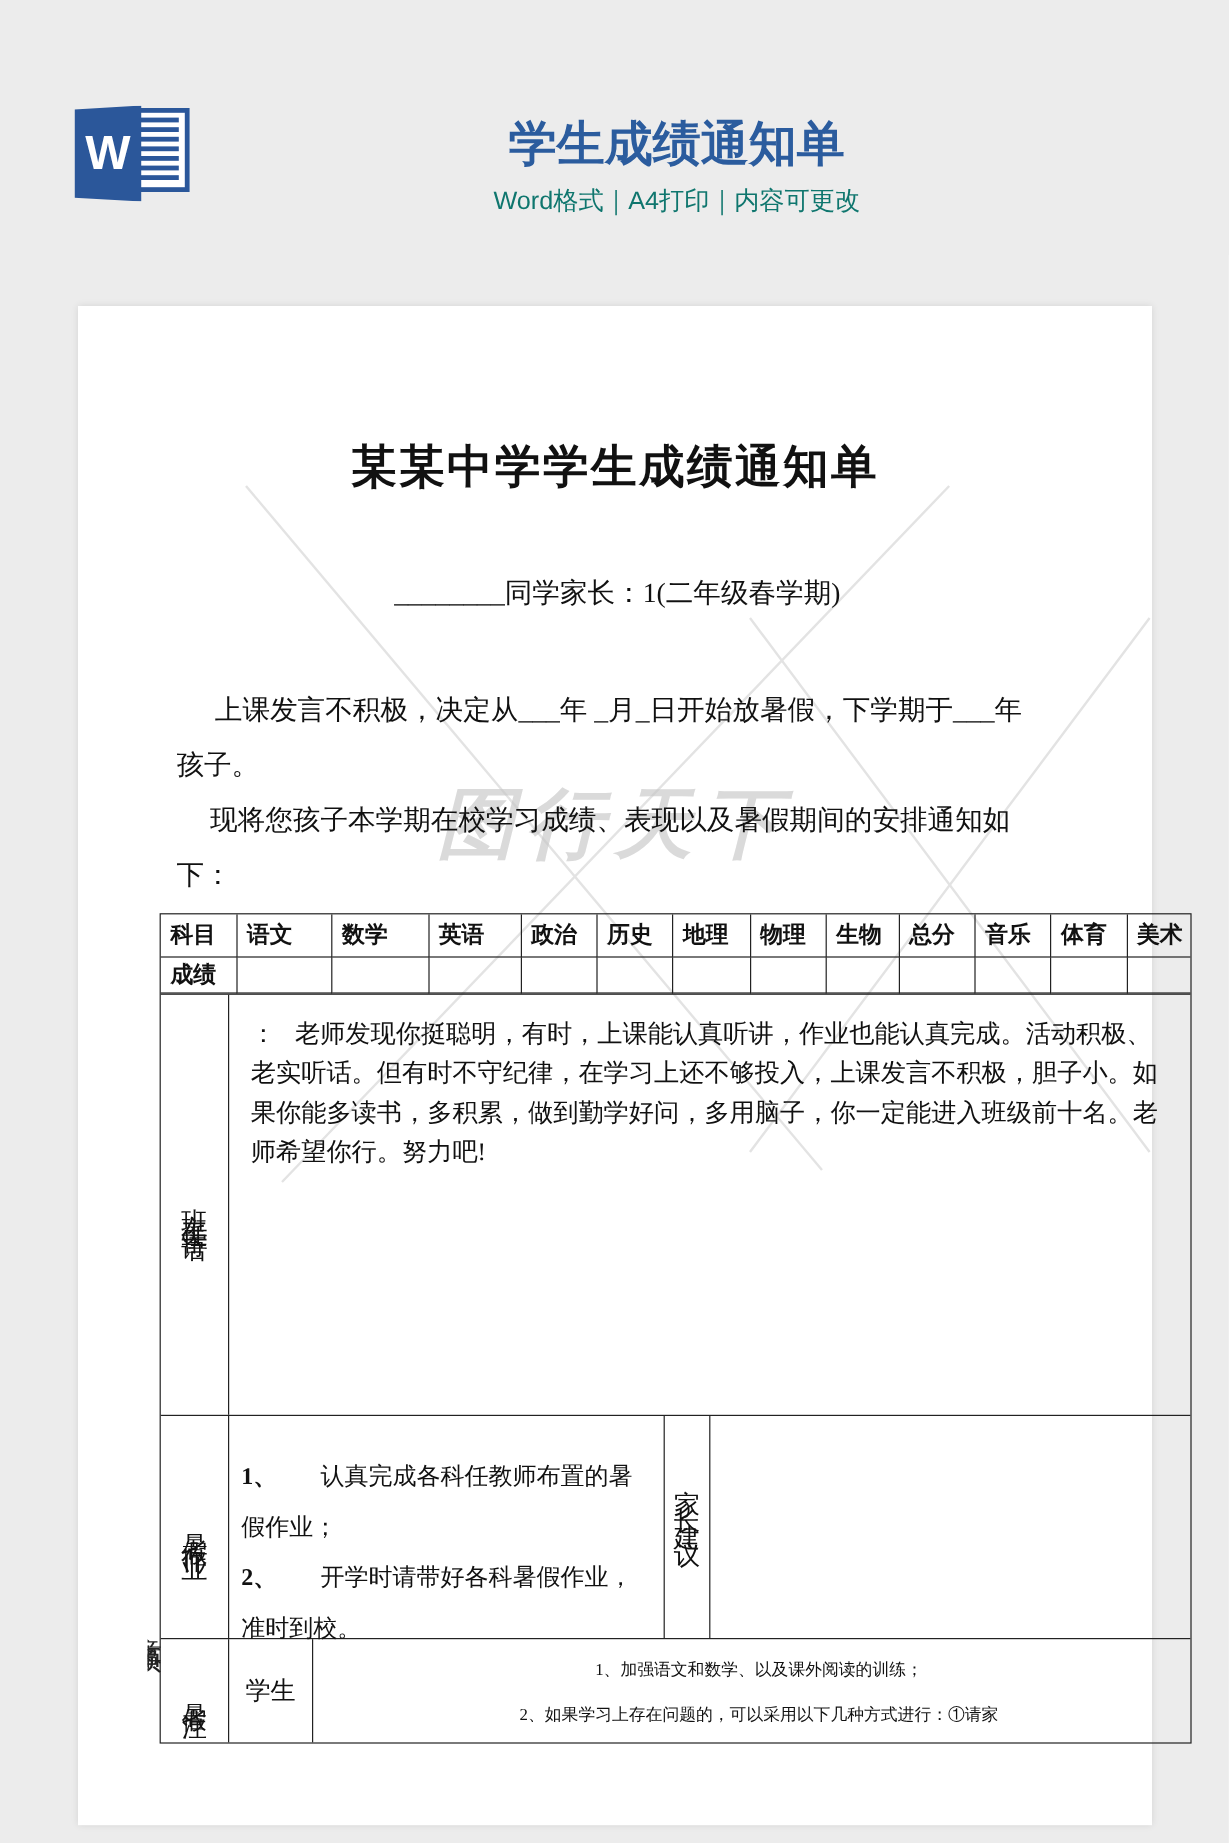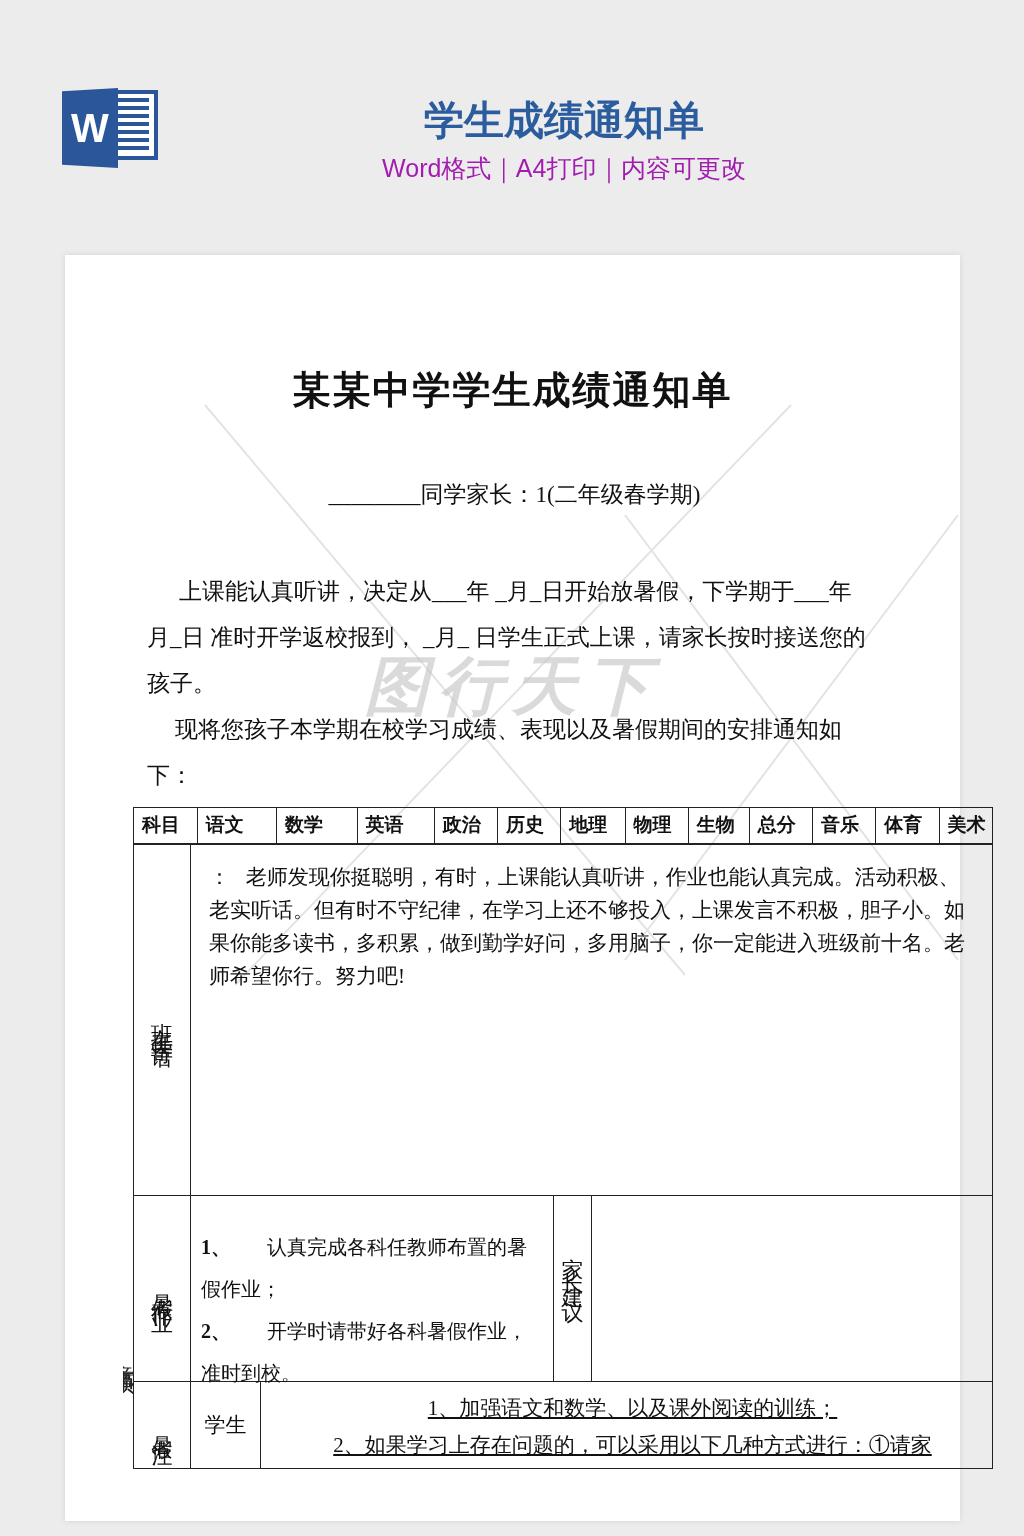--- a/index.html
+++ b/index.html
@@ -27,21 +27,21 @@
   }
   .wlogo-w span{
     color:#fff;font-family:"Liberation Sans","DejaVu Sans",sans-serif;
     font-weight:bold;font-size:40px;line-height:1;
   }
   .header-text{
     position:absolute;left:160px;right:56px;top:96px;text-align:center;
     font-family:"Liberation Sans","DejaVu Sans",sans-serif;
   }
   .header-title{font-size:40px;line-height:48px;font-weight:bold;color:#2b5c9e;}
-  .header-sub{font-size:25px;line-height:28px;color:#a21caf;margin-top:10px;}
+  .header-sub{font-size:21px;line-height:28px;color:#0f766e;margin-top:10px;}
   
   .page{
     position:absolute;left:65px;top:255px;width:895px;height:1266px;
     background:#ffffff;box-shadow:0 0 6px rgba(0,0,0,0.10);
   }
   .wm-lines{position:absolute;left:0;top:0;width:895px;height:1266px;pointer-events:none;}
   .wm-text{
     position:absolute;left:0;right:0;top:388px;text-align:center;
     font-size:64px;font-weight:bold;font-style:italic;
     color:#c7c7c7;opacity:0.65;letter-spacing:10px;pointer-events:none;
@@ -97,22 +97,22 @@
     writing-mode:vertical-rl;text-orientation:upright;
     font-size:22px;letter-spacing:14px;padding-bottom:40px;
   }
   .advice-empty{flex:1;}
   .notes-row{height:87px;text-align:center;}
   .student-cell{
     width:70px;flex:0 0 70px;border-right:1px solid #222;box-sizing:border-box;
     display:flex;align-items:center;justify-content:center;font-size:21px;
   }
   .notes-body{
-    flex:1;padding:8px 4px 0 16px;font-size:21px;line-height:37px;
-    white-space:nowrap;overflow:hidden;box-sizing:border-box;text-decoration:underline;
+    flex:1;padding:8px 4px 0 16px;font-size:14px;line-height:37px;
+    white-space:nowrap;overflow:hidden;box-sizing:border-box;
   }
   .notes-row .vlabel{font-size:21px;letter-spacing:4px;}
   .clip-frag{
     position:absolute;left:58px;top:1092px;width:11px;height:82px;
     overflow:hidden;pointer-events:none;
   }
   .clip-frag-inner{
     writing-mode:vertical-rl;text-orientation:upright;
     font-size:22px;letter-spacing:5px;margin-left:-14px;color:#222;
   }
@@ -151,22 +151,21 @@
   </svg>
   <div class="wm-text">图行天下</div>
 
   <div class="page-inner">
 
     <div class="doc-title">某某中学学生成绩通知单</div>
 
     <div class="salutation">________同学家长：1(二年级春学期)</div>
 
     <div class="para1">
-      <div class="pline indent">上课能认真听讲，决定从___年 _月_日开始放暑假，下学期于___年</div>
-      <div class="pline">月_日 准时开学返校报到， _月_ 日学生正式上课，请家长按时接送您的</div>
+      <div class="pline indent">上课发言不积极，决定从___年 _月_日开始放暑假，下学期于___年</div>
       <div class="pline">孩子。</div>
     </div>
 
     <div class="para2">现将您孩子本学期在校学习成绩、表现以及暑假期间的安排通知如下：</div>
 
     <div class="doc-table">
 
       <table class="score">
         <colgroup>
           <col style="width:55px">
@@ -192,20 +191,35 @@
           <td>政治</td>
           <td>历史</td>
           <td>地理</td>
           <td>物理</td>
           <td>生物</td>
           <td>总分</td>
           <td>音乐</td>
           <td>体育</td>
           <td>美术</td>
         </tr>
+        <tr class="scores">
+          <td>成绩</td>
+          <td></td>
+          <td></td>
+          <td></td>
+          <td></td>
+          <td></td>
+          <td></td>
+          <td></td>
+          <td></td>
+          <td></td>
+          <td></td>
+          <td></td>
+          <td></td>
+        </tr>
       </tbody>
         </table>
 
       <div class="trow comment-row">
         <div class="vlabel">班主任寄语</div>
         <div class="comment-body">：   老师发现你挺聪明，有时，上课能认真听讲，作业也能认真完成。活动积极、老实听话。但有时不守纪律，在学习上还不够投入，上课发言不积极，胆子小。如果你能多读书，多积累，做到勤学好问，多用脑子，你一定能进入班级前十名。老师希望你行。努力吧!</div>
       </div>
 
       <div class="trow homework-row">
         <div class="vlabel">暑假作业</div>

